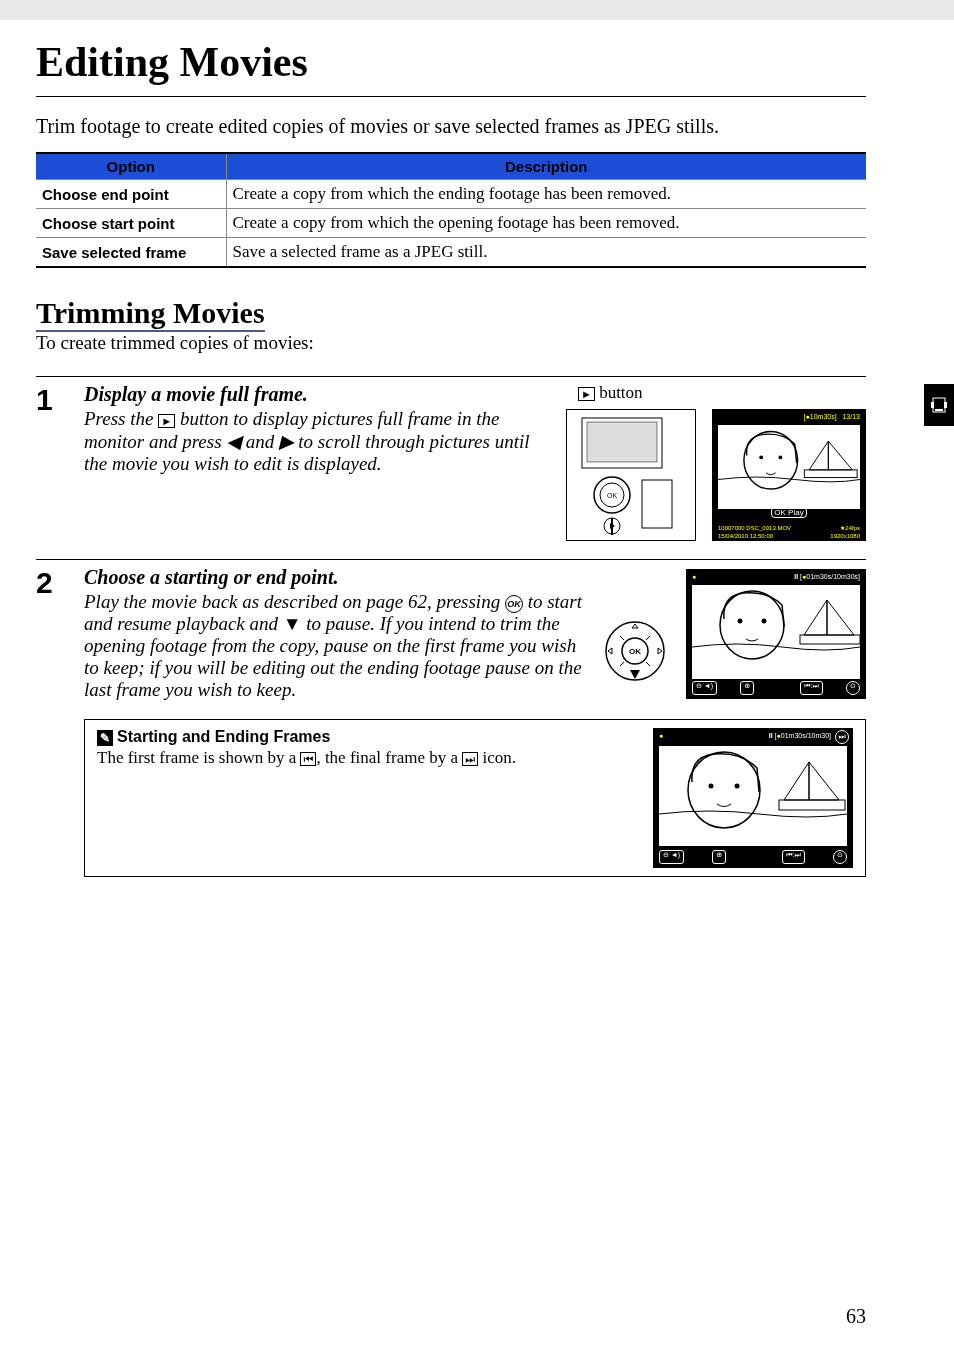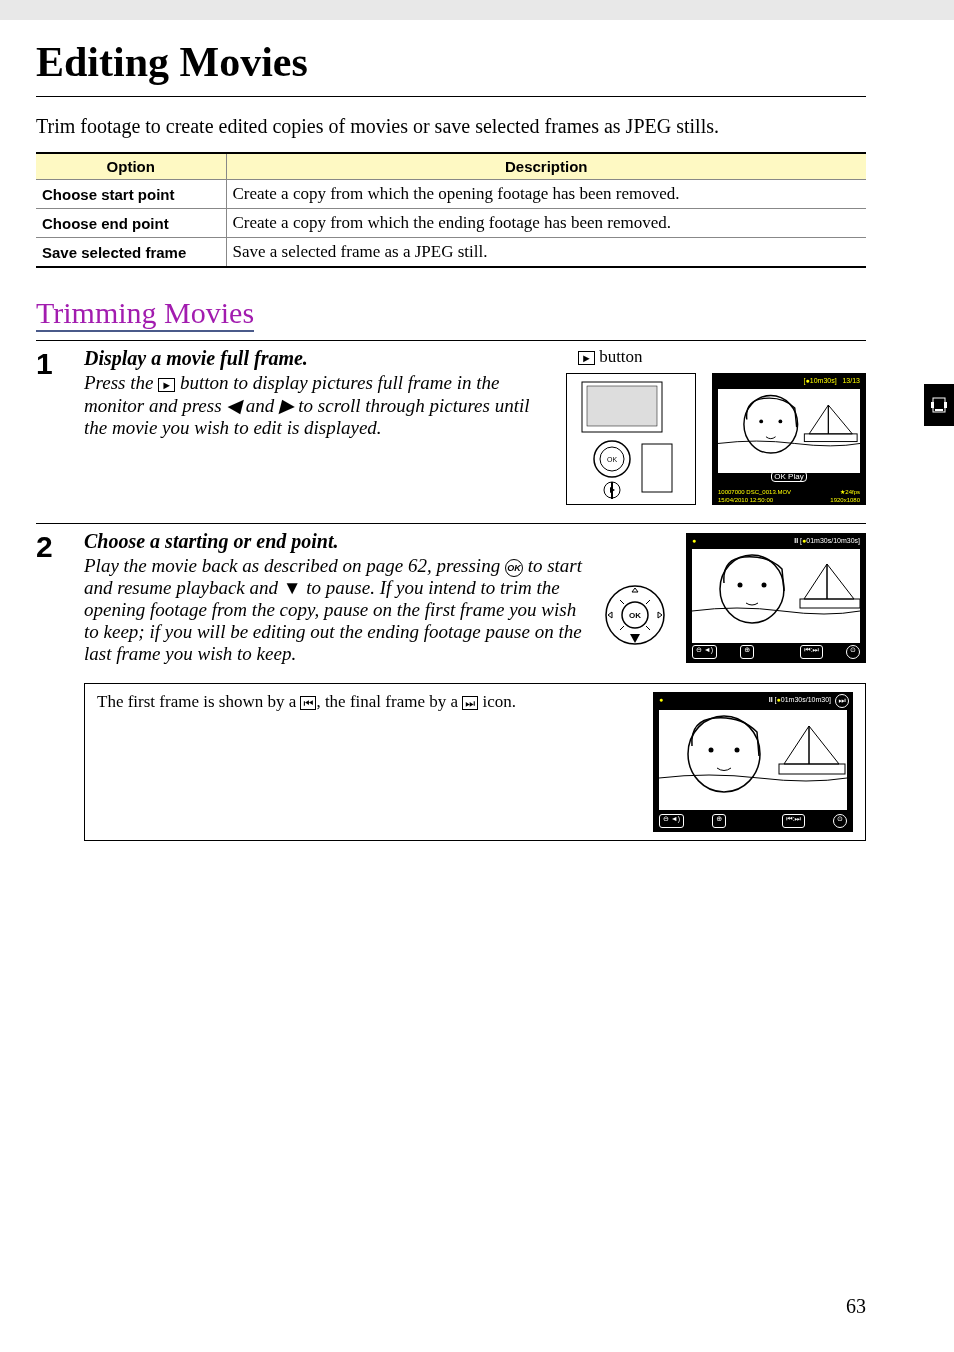--- a/index.html
+++ b/index.html
@@ -43,21 +43,21 @@
       margin-bottom: 28px;
     }
     th {
       font-size: 15px;
       font-weight: bold;
       font-family: Arial, sans-serif;
       text-align: center;
       padding: 4px;
       border-top: 2px solid #000;
       border-bottom: 1px solid #888;
-      background: #fef9c3;
+      background: #1d4ed8;
     }
     th:first-child {
       border-right: 1px solid #888;
     }
     td {
       padding: 4px 6px;
       border-bottom: 1px solid #888;
     }
     td:first-child {
       font-weight: bold;
@@ -65,25 +65,24 @@
       font-size: 15px;
       border-right: 1px solid #888;
       text-align: left;
       width: 190px;
     }
     tr:last-child td {
       border-bottom: 2px solid #000;
     }
     .section-title {
       font-size: 30px;
-      font-weight: normal;
-      color: #a21caf;
+      font-weight: bold;
+      color: #000000;
       border-bottom: 2px solid #4a5a8a;
       display: inline-block;
-      margin-bottom: 8px;
     }
     .section-intro {
       font-size: 19px;
       margin-bottom: 22px;
     }
     .step-divider {
       border: none;
       border-top: 1px solid #000;
       margin-bottom: 6px;
     }
@@ -213,21 +212,21 @@
       height: 42px;
       background: #000;
       color: #fff;
       display: flex;
       align-items: center;
       justify-content: center;
       font-size: 18px;
     }
     .page-num {
       position: absolute;
-      bottom: 34px;
+      bottom: 24px;
       right: 88px;
       font-size: 20px;
     }
     .ok-circle {
       display: inline-block;
       width: 18px;
       height: 18px;
       border: 1.5px solid #000;
       border-radius: 50%;
       font-size: 9px;
@@ -259,35 +258,36 @@
 
   <p class="intro">Trim footage to create edited copies of movies or save selected frames as JPEG stills.</p>
 
   <table>
     <tbody>
         <tr>
       <th>Option</th>
       <th>Description</th>
     </tr>
     <tr>
+      <td>Choose end point</td>
+      <td>Create a copy from which the ending footage has been removed.</td>
+    </tr>
+    <tr>
       <td>Choose start point</td>
       <td>Create a copy from which the opening footage has been removed.</td>
-    </tr>
-    <tr>
-      <td>Choose end point</td>
-      <td>Create a copy from which the ending footage has been removed.</td>
     </tr>
     <tr>
       <td>Save selected frame</td>
       <td>Save a selected frame as a JPEG still.</td>
     </tr>
   </tbody>
     </table>
 
   <h2 class="section-title">Trimming Movies</h2>
+  <p class="section-intro">To create trimmed copies of movies:</p>
 
   <hr class="step-divider">
 
   
   <div class="step">
     <div class="step-num">1</div>
     <div class="step-body">
       <div class="step-row">
         <div class="step-text">
           <div class="step-title">Display a movie full frame.</div>
@@ -408,20 +408,23 @@
             </div>
           </div>
         </div>
       </div>
 
     </div>
   </div>
 
   <div class="note-box">
     <div class="note-text">
+      <div class="note-title">
+        <span class="pencil-icon">✎</span><span>Starting and Ending Frames</span>
+      </div>
       <p>
         <span>The first frame is shown by a </span><span class="small-icon">⏮</span><span>, the final frame by a </span><span class="small-icon">⏭</span><span> icon.</span>
       </p>
     </div>
     <div class="screen-fig2" style="width:200px;height:140px;">
       <div style="position:absolute;top:4px;left:6px;color:#ff0;">●</div>
       <div style="position:absolute;top:4px;right:22px;color:#fff;font-size:7px;">
         <span style="font-weight:bold;">II</span> [<span style="color:#ff0">●</span><span>01m30s/10m30</span>]
       </div>
       <div style="position:absolute;top:2px;right:4px;border:1.5px solid #fff;border-radius:50%;width:14px;height:14px;text-align:center;font-size:8px;line-height:12px;">⏭</div>

